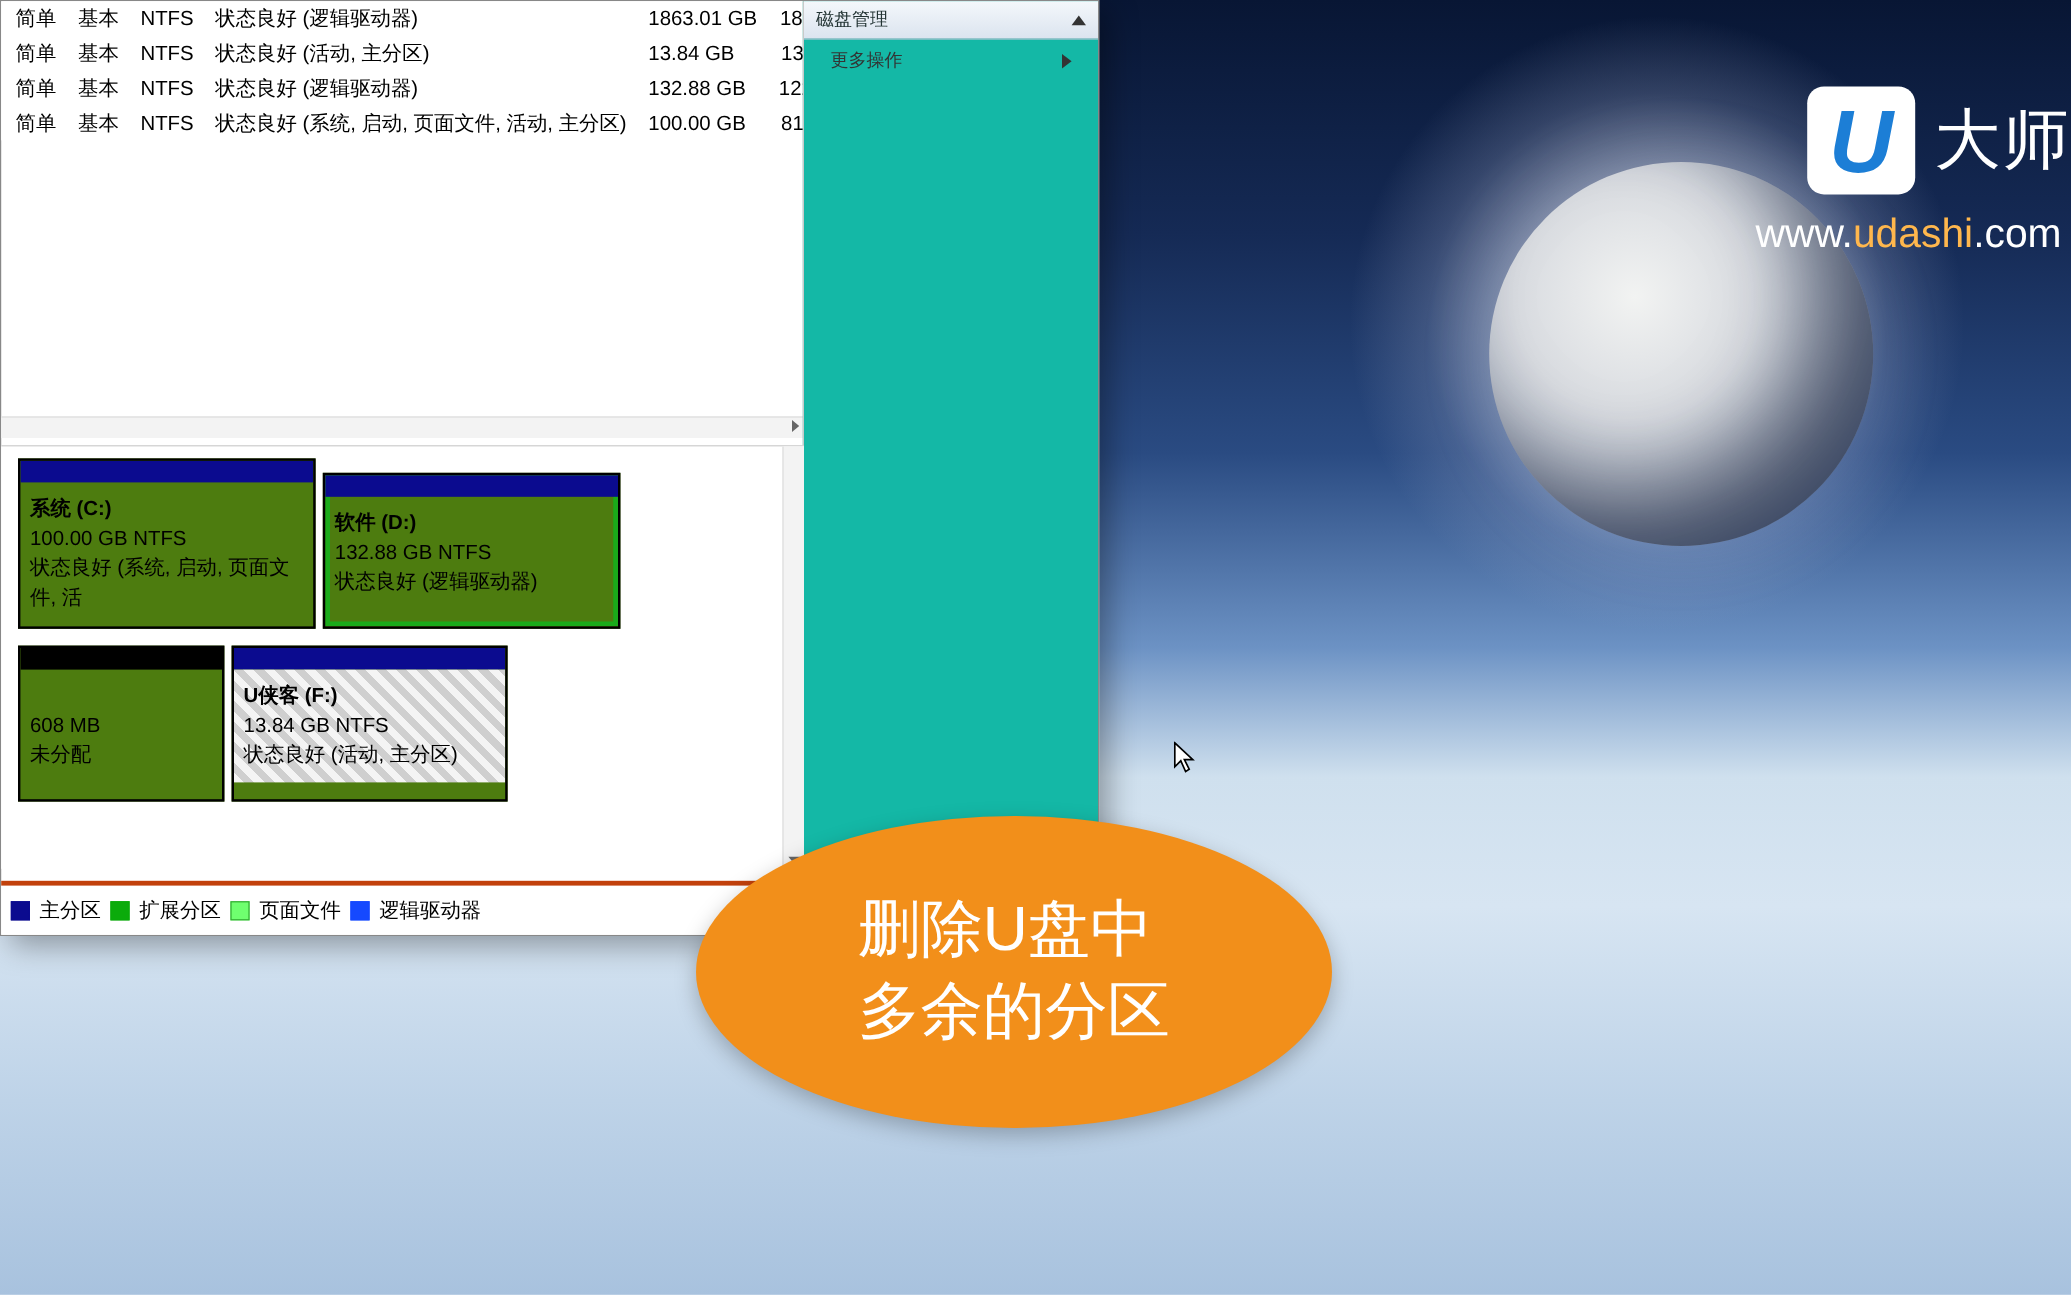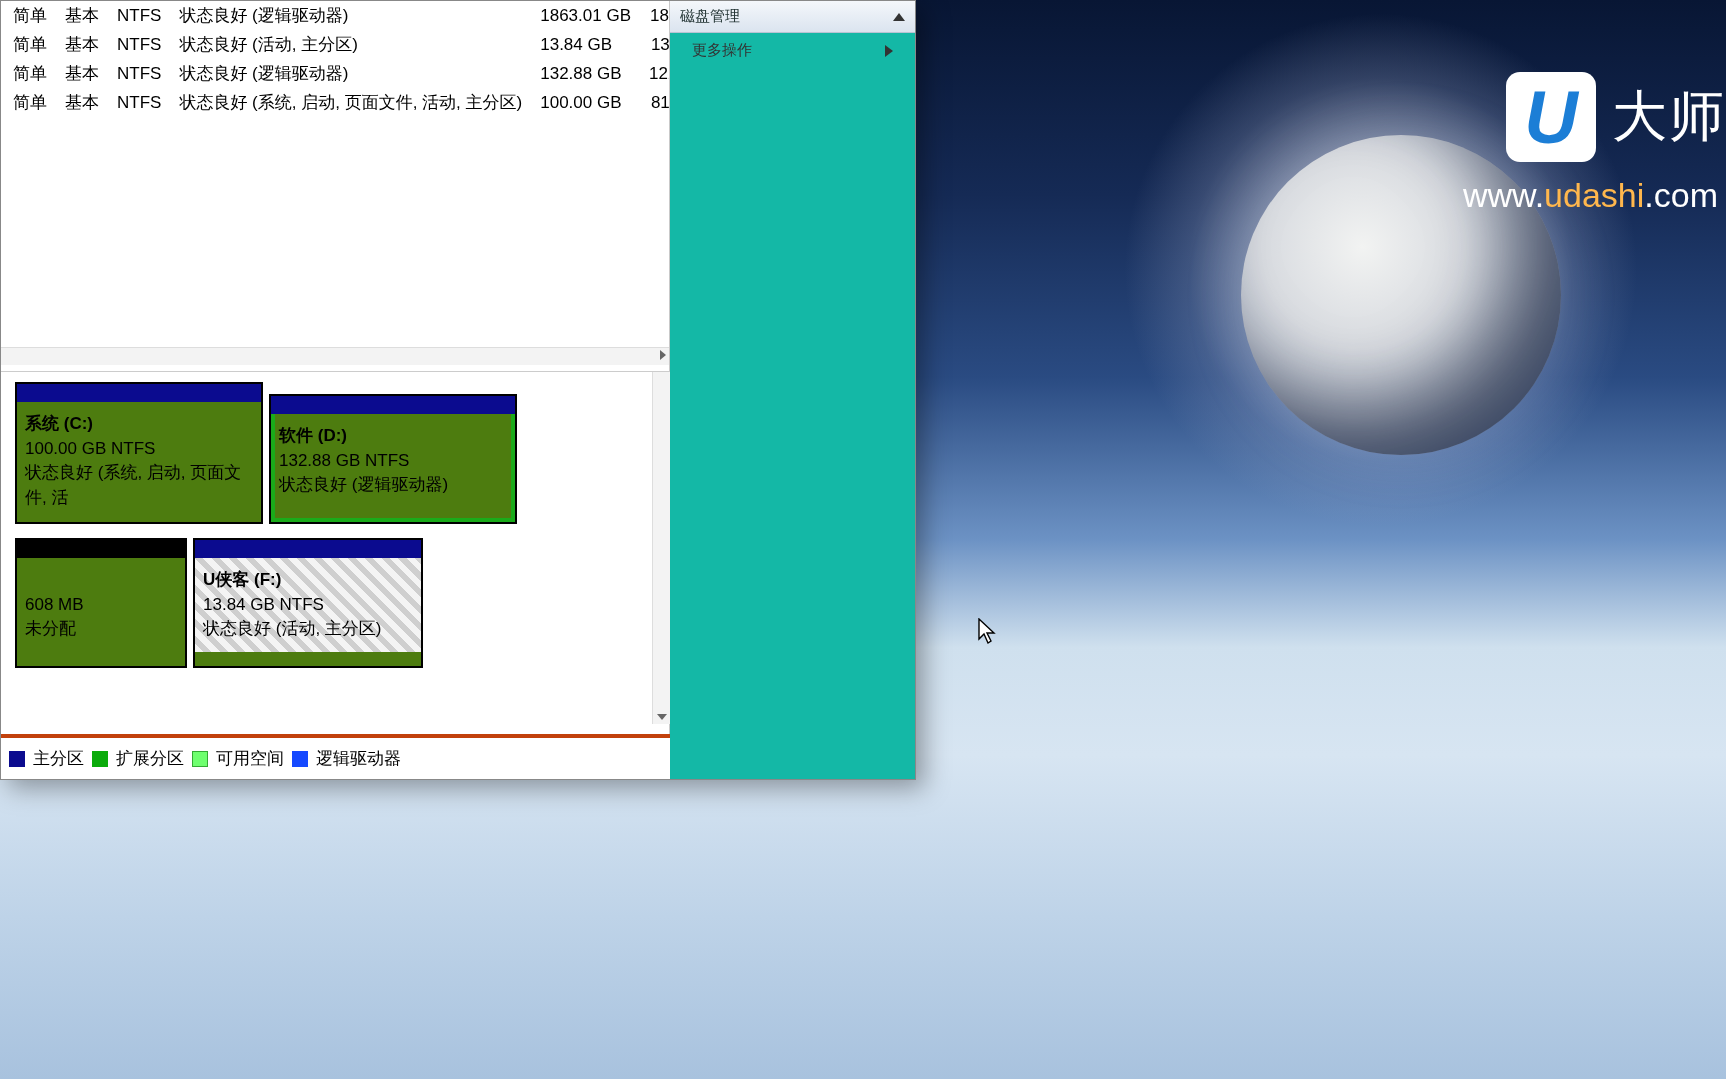--- a/index.html
+++ b/index.html
@@ -209,25 +209,31 @@
       </div>
       <div class="disk-vert-scroll"></div>
     </div>
 
     <div class="legend">
       <span class="sw navy"></span>
       <span>主分区</span>
       <span class="sw green"></span>
       <span>扩展分区</span>
       <span class="sw lime"></span>
-      <span>可用空间</span>
+      <span>页面文件</span>
       <span class="sw blue"></span>
       <span>逻辑驱动器</span>
     </div>
   </div>
 
+  <div class="callout">
+    <div>
+      <span>删除U盘中</span><br>
+      <span>多余的分区</span>
+    </div>
+  </div>
 
   <div class="cursor">
     <svg width="20" height="28" viewBox="0 0 20 28">
       <path d="M1 1 L1 21 L6 16 L10 25 L13 23 L9 15 L16 15 Z" fill="#fff" stroke="#000" stroke-width="1.4"></path>
     </svg>
   </div>
 </div>
 
 </body></html>

